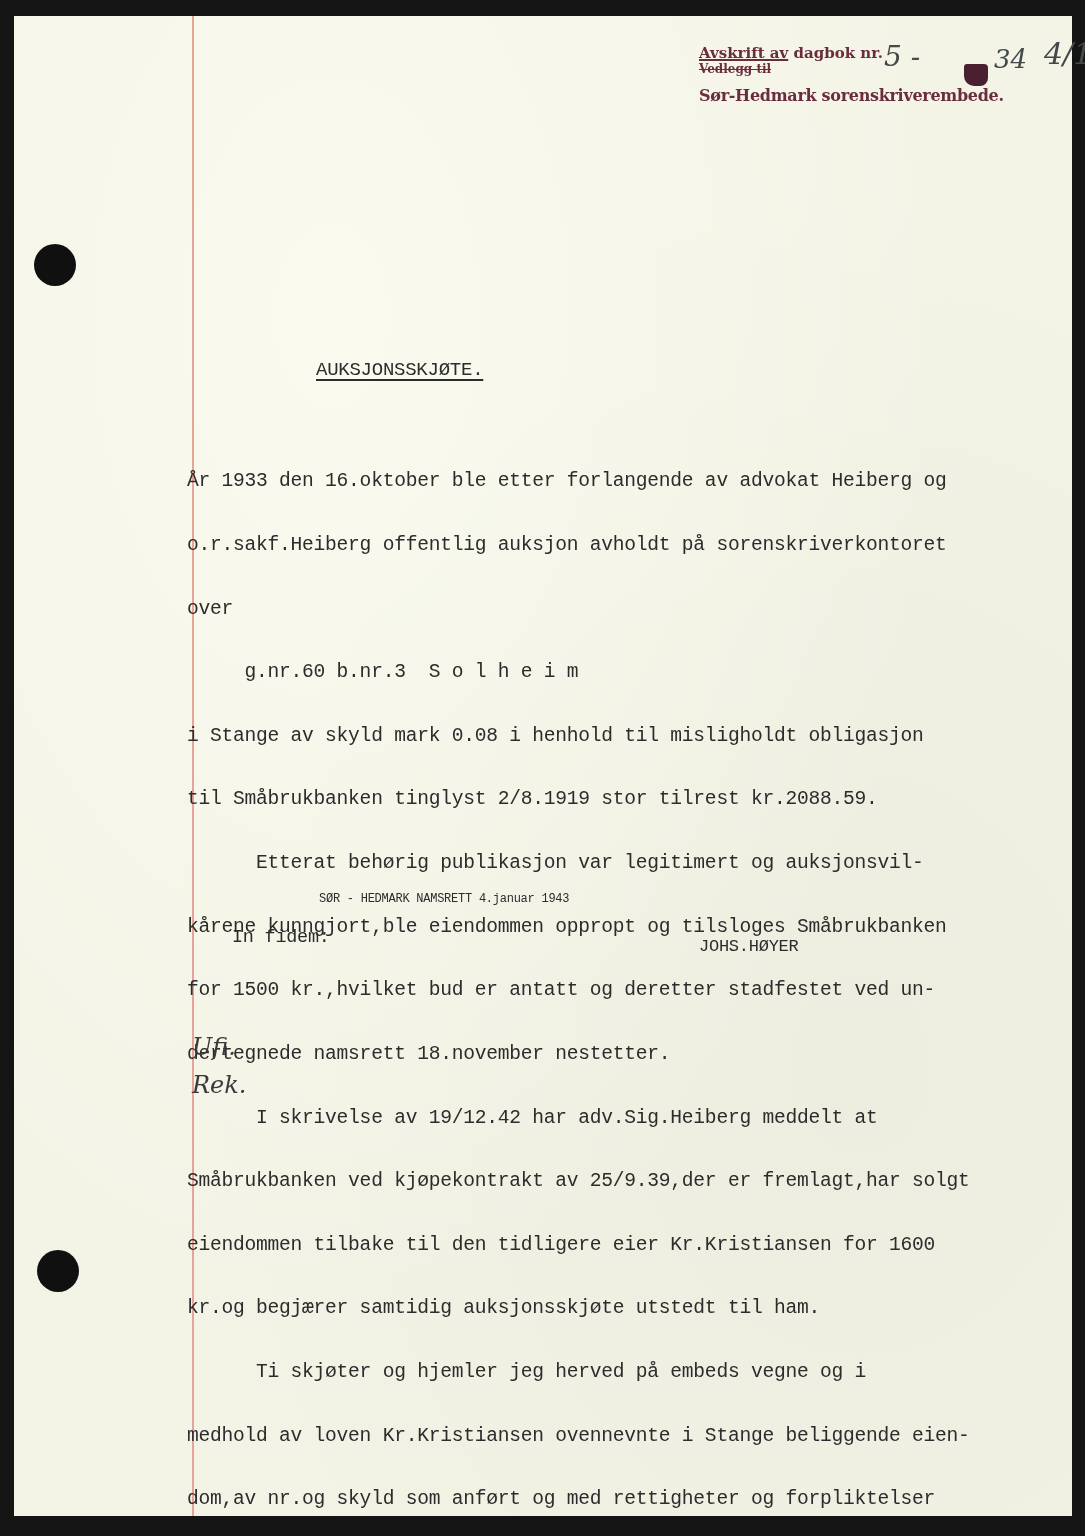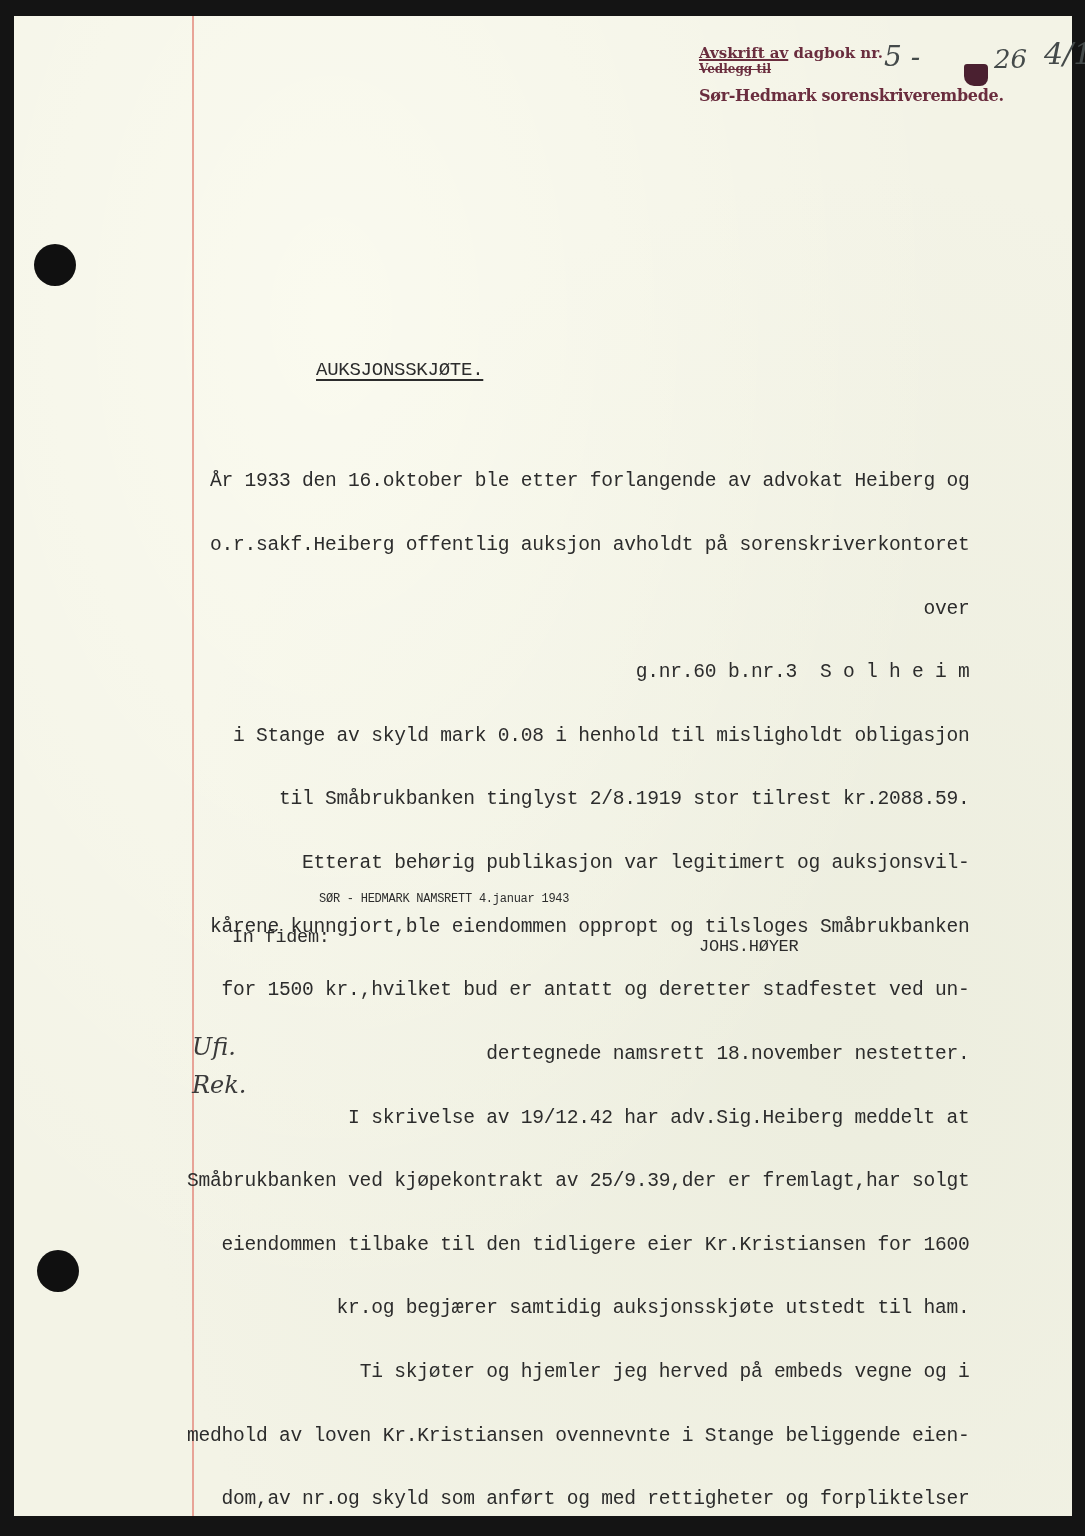--- a/index.html
+++ b/index.html
@@ -59,21 +59,20 @@
     }
     .hw-year { left: 980px; top: 28px; font-size: 26px; }
     .hw-date { left: 1030px; top: 20px; font-size: 30px; }
     .typed {
       position: absolute;
       font-family: "Liberation Mono", "DejaVu Sans Mono", monospace;
       color: #2c2c2c;
       font-size: 19.6px;
       white-space: pre;
       letter-spacing: -0.25px;
-      text-align: right;
     }
     .title {
       left: 302px; top: 343px;
       font-size: 19px;
       text-decoration: underline;
       text-decoration-thickness: 2px;
       text-underline-offset: 4px;
     }
     .body-text {
       left: 173px; top: 413px;
@@ -100,21 +99,21 @@
 
   <div class="stamp stamp-row1">
     <span class="copy-label">Avskrift av</span>
     <span class="dagbok">dagbok nr.</span>
   </div>
   <div class="stamp-strike">Vedlegg til</div>
   <div class="stamp stamp-row2">Sør-Hedmark sorenskriverembede.</div>
 
   <div class="handwritten hw-number">5 -</div>
   <div class="hw-blot"></div>
-  <div class="handwritten hw-year">26</div>
+  <div class="handwritten hw-year">34</div>
   <div class="handwritten hw-date">4/1.</div>
 
   <div class="typed title">AUKSJONSSKJØTE.</div>
 
   <div class="typed body-text">
     <div>År 1933 den 16.oktober ble etter forlangende av advokat Heiberg og</div>
     <div>o.r.sakf.Heiberg offentlig auksjon avholdt på sorenskriverkontoret</div>
     <div>over</div>
     <div>     g.nr.60 b.nr.3  S o l h e i m</div>
     <div>i Stange av skyld mark 0.08 i henhold til misligholdt obligasjon</div>

